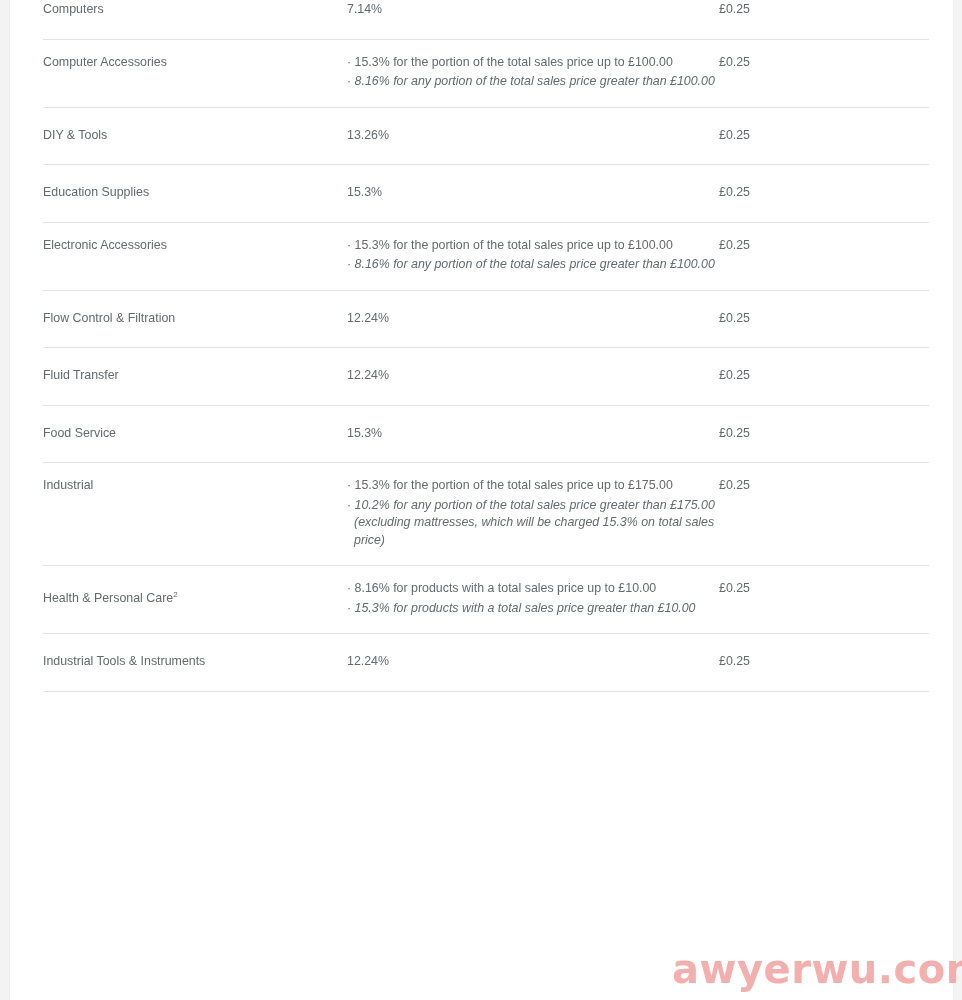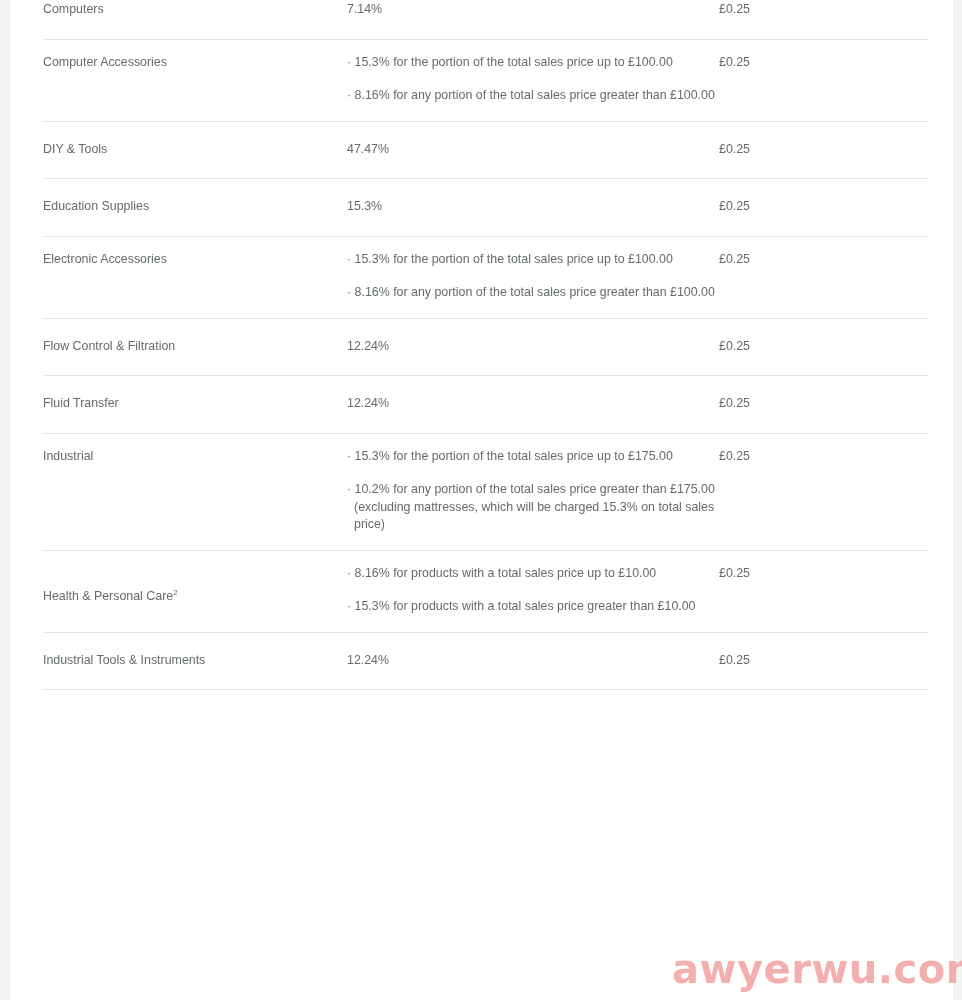--- a/index.html
+++ b/index.html
@@ -78,21 +78,21 @@
 
   
   td.cat-middle { vertical-align: middle; }
   td.cat-bottom { vertical-align: bottom; padding-bottom: 26px; }
 
   .bullet-line {
     display: block;
     text-indent: -7px;
     padding-left: 7px;
   }
-  .bullet-line + .bullet-line { margin-top: 16px; }
+  .bullet-line + .bullet-line { margin-top: 2px; font-style: italic; }
   .bullet-gap { margin-top: 17px; }
 
   sup {
     font-size: 8px;
     vertical-align: super;
     line-height: 0;
   }
 
   .watermark {
     position: absolute;
@@ -123,21 +123,21 @@
         <tr>
           <td class="col-category cell-category">Computer Accessories</td>
           <td class="col-rate cell-rate">
             <span class="bullet-line">· 15.3% for the portion of the total sales price up to £100.00</span>
             <span class="bullet-line bullet-gap">· 8.16% for any portion of the total sales price greater than £100.00</span>
           </td>
           <td class="col-fee cell-fee">£0.25</td>
         </tr>
         <tr class="r-simple">
           <td class="col-category cell-category">DIY &amp; Tools</td>
-          <td class="col-rate cell-rate">47.47%</td>
+          <td class="col-rate cell-rate">13.26%</td>
           <td class="col-fee cell-fee">£0.25</td>
         </tr>
         <tr class="r-simple">
           <td class="col-category cell-category">Education Supplies</td>
           <td class="col-rate cell-rate">15.3%</td>
           <td class="col-fee cell-fee">£0.25</td>
         </tr>
         <tr>
           <td class="col-category cell-category">Electronic Accessories</td>
           <td class="col-rate cell-rate">
@@ -147,20 +147,25 @@
           <td class="col-fee cell-fee">£0.25</td>
         </tr>
         <tr class="r-simple">
           <td class="col-category cell-category">Flow Control &amp; Filtration</td>
           <td class="col-rate cell-rate">12.24%</td>
           <td class="col-fee cell-fee">£0.25</td>
         </tr>
         <tr class="r-simple">
           <td class="col-category cell-category">Fluid Transfer</td>
           <td class="col-rate cell-rate">12.24%</td>
+          <td class="col-fee cell-fee">£0.25</td>
+        </tr>
+        <tr class="r-simple">
+          <td class="col-category cell-category">Food Service</td>
+          <td class="col-rate cell-rate">15.3%</td>
           <td class="col-fee cell-fee">£0.25</td>
         </tr>
         <tr>
           <td class="col-category cell-category">Industrial</td>
           <td class="col-rate cell-rate">
             <span class="bullet-line">· 15.3% for the portion of the total sales price up to £175.00</span>
             <span class="bullet-line bullet-gap">· 10.2% for any portion of the total sales price greater than £175.00 (excluding mattresses, which will be charged 15.3% on total sales price)</span>
           </td>
           <td class="col-fee cell-fee">£0.25</td>
         </tr>

